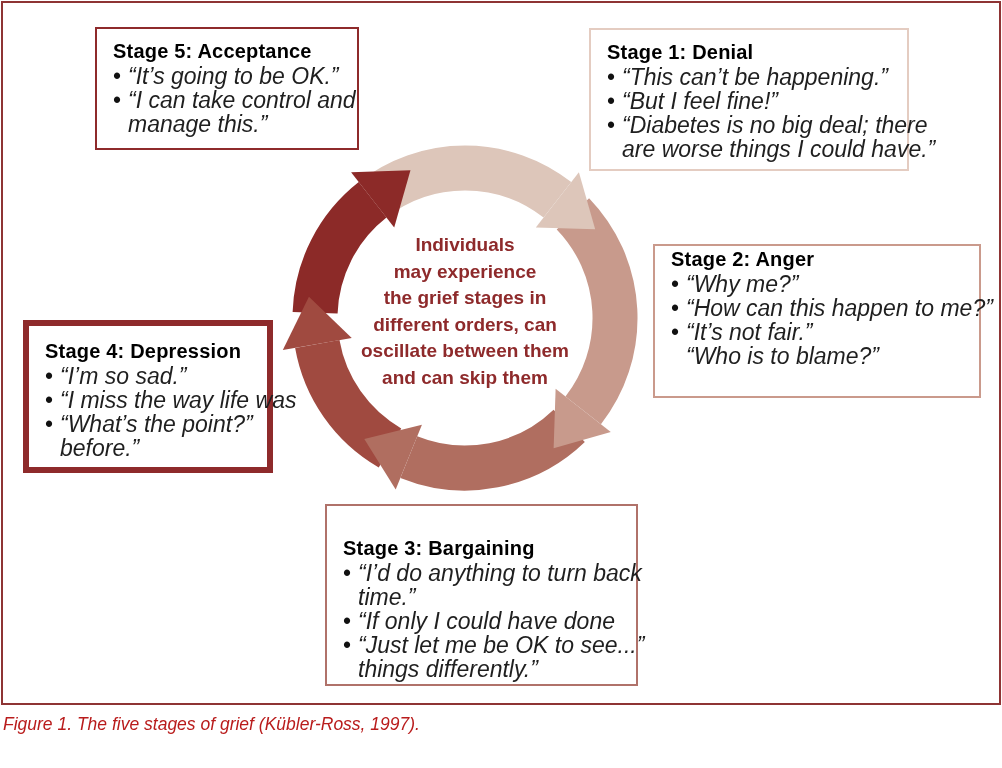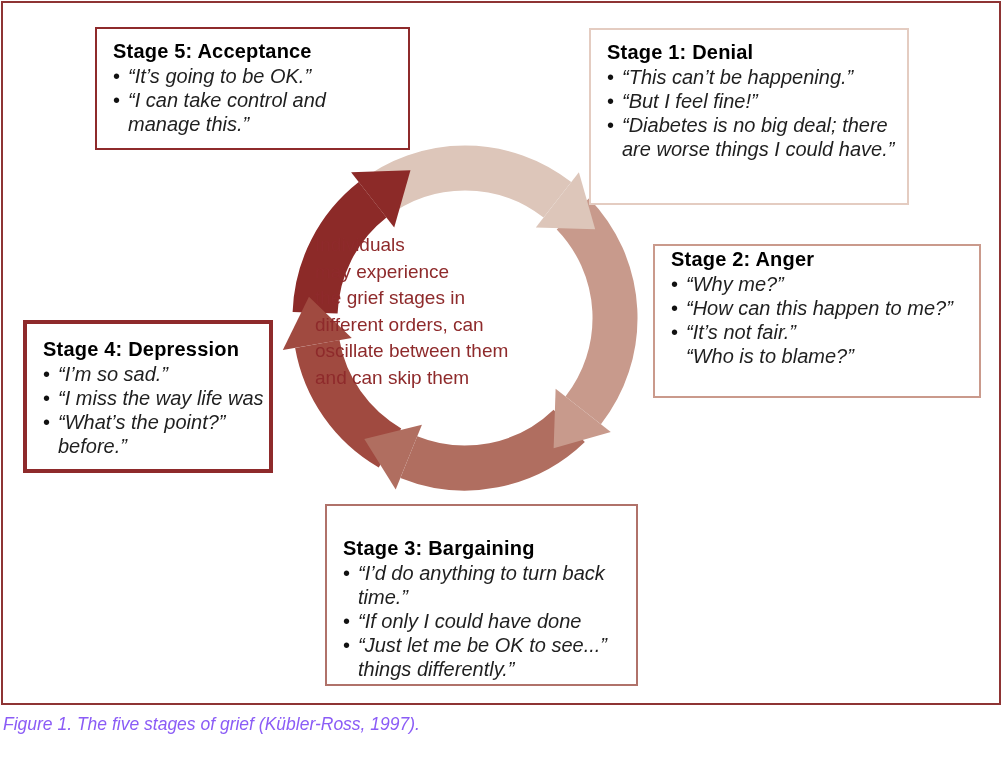--- a/index.html
+++ b/index.html
@@ -34,56 +34,56 @@
   .stage-title {
     font-weight: bold;
     font-size: 20px;
     line-height: 26px;
     color: #000000;
     letter-spacing: 0.2px;
   }
   .quote-line {
     position: relative;
     font-style: italic;
-    font-size: 20px;
+    font-size: 23px;
     line-height: 24px;
     color: #1f1f1f;
     padding-left: 15px;
     white-space: nowrap;
   }
   .quote-line.first::before {
     content: "\2022";
     position: absolute;
     left: 0;
     font-style: normal;
     color: #111111;
   }
-  .box-s5 { left: 95px;  top: 27px;  width: 315px; height: 123px; border: 2px solid #8e2a2b; }
-  .box-s1 { left: 589px; top: 28px;  width: 320px; height: 177px; border: 2px solid #e4ccc1; }
+  .box-s5 { left: 95px;  top: 27px;  width: 264px; height: 123px; border: 2px solid #8e2a2b; }
+  .box-s1 { left: 589px; top: 28px;  width: 320px; height: 143px; border: 2px solid #e4ccc1; }
   .box-s2 { left: 653px; top: 244px; width: 328px; height: 154px; border: 2px solid #ca9a8c; padding-top: 0; }
-  .box-s4 { left: 23px;  top: 320px; width: 250px; height: 153px; border: 4px solid #8b5cf6; padding-top: 12px; }
+  .box-s4 { left: 23px;  top: 320px; width: 250px; height: 153px; border: 6px solid #8b5cf6; padding-top: 12px; }
   .box-s3 { left: 325px; top: 504px; width: 313px; height: 182px; border: 2px solid #b0726a; padding-top: 29px; }
   .center-text {
     position: absolute;
     left: 465px; top: 311px;
     transform: translate(-50%, -50%);
     width: 300px;
-    text-align: left;
-    font-weight: normal;
+    text-align: center;
+    font-weight: bold;
     font-size: 19px;
     line-height: 26.5px;
     color: #8e2a2b;
   }
   .caption {
     position: absolute;
     left: 3px; top: 712px;
     font-style: italic;
     font-size: 17.5px;
     line-height: 24px;
-    color: #8b5cf6;
+    color: #b91c1c;
     white-space: nowrap;
   }
 </style>
 </head>
 <body>
 
 <div id="figure-root">
 
   <div class="frame"></div>
 

